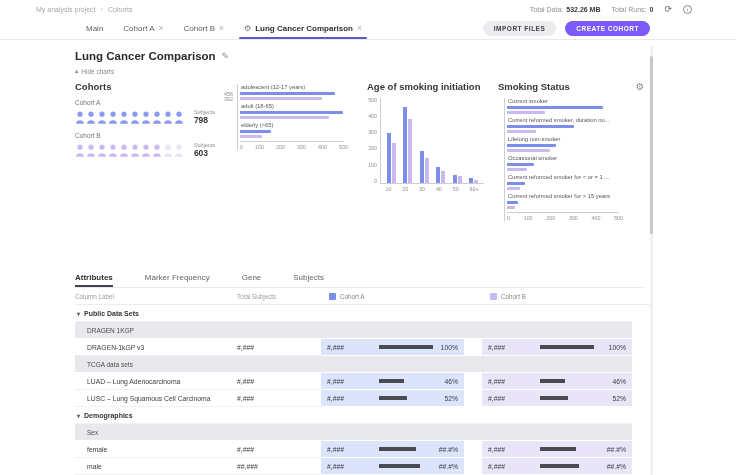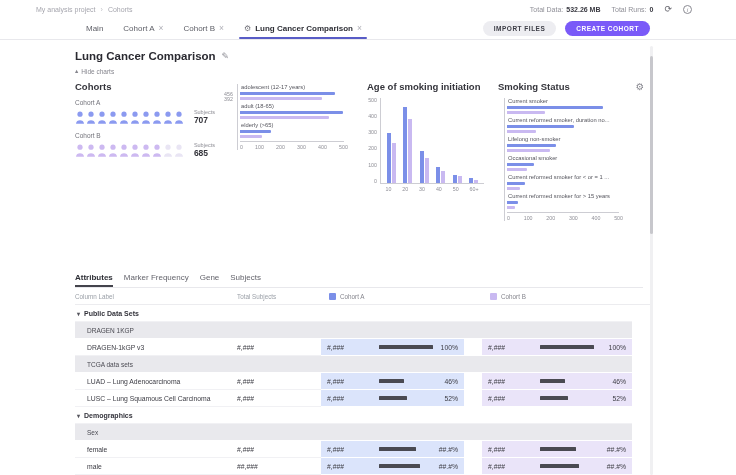--- a/index.html
+++ b/index.html
@@ -77,21 +77,21 @@
   .vy div{line-height:1;}
   .vplot{border-left:1px solid #cdcdd3; border-bottom:1px solid #cdcdd3; height:86px; width:104px; display:flex; align-items:flex-end; justify-content:space-around; padding:0 2px;}
   .vgroup{display:flex; align-items:flex-end; gap:1px;}
   .vbar{width:4px;}
   .vbar.a{background:var(--ca);}
   .vbar.b{background:var(--cb);}
   .vx{display:flex; justify-content:space-around; width:104px; margin-left:13px; font-size:5.3px; color:#8f8f97; margin-top:2px;}
 
   
   .bottom{margin-top:16px;}
-  .btabs{display:flex; gap:11px; align-items:flex-end;}
+  .btabs{display:flex; gap:32px; align-items:flex-end;}
   .btab{font-size:8px; color:#64646c; padding-bottom:5px; position:relative; cursor:pointer;}
   .btab.active{color:#2e2f36; font-weight:bold;}
   .btab.active::after{content:""; position:absolute; left:0; right:0; bottom:0; height:2px; background:#44444c;}
   .bdivider{height:1px; background:#e8e8ec; width:568px;}
 
   .thead{display:flex; align-items:center; height:17px; border-bottom:1px solid #ececef;}
   .col-label{width:162px; font-size:6.3px; color:#9ba0a8;}
   .col-total{width:84px; font-size:6.3px; color:#9ba0a8;}
   .col-a{width:143px;} .col-b{width:150px;}
   .legend{display:flex; align-items:center; gap:4px; padding-left:8px;}
@@ -235,21 +235,21 @@
                   </span>
                   <span class="person">
                     <svg viewBox="0 0 10 14" width="10" height="13">
                       <circle cx="5" cy="3.4" r="2.8" fill="#8b9af0"></circle>
                       <path d="M0.7 13.6 C0.7 8.6 9.3 8.6 9.3 13.6 Z" fill="#8b9af0"></path>
                     </svg>
                   </span>
                 </div>
                 <div class="subjects">
                   <div class="subjects-label">Subjects</div>
-                  <div class="subjects-value">707</div>
+                  <div class="subjects-value">798</div>
                 </div>
               </div>
             </div>
             <div class="cohort-group">
               <div class="cohort-name">Cohort B</div>
               <div class="cohort-icons-row">
                 <div class="icons">
                   <span class="person">
                     <svg viewBox="0 0 10 14" width="10" height="13">
                       <circle cx="5" cy="3.4" r="2.8" fill="#cdb9f1"></circle>
@@ -306,21 +306,21 @@
                   </span>
                   <span class="person">
                     <svg viewBox="0 0 10 14" width="10" height="13">
                       <circle cx="5" cy="3.4" r="2.8" fill="#e9e5f4"></circle>
                       <path d="M0.7 13.6 C0.7 8.6 9.3 8.6 9.3 13.6 Z" fill="#e9e5f4"></path>
                     </svg>
                   </span>
                 </div>
                 <div class="subjects">
                   <div class="subjects-label">Subjects</div>
-                  <div class="subjects-value">685</div>
+                  <div class="subjects-value">603</div>
                 </div>
               </div>
             </div>
           </div>
       </section>
       <section class="panel age">
         <div id="age-chart">
             <div class="hplot">
               <div class="hcat">adolescent (12-17 years)</div>
               <div class="hbar-row">

